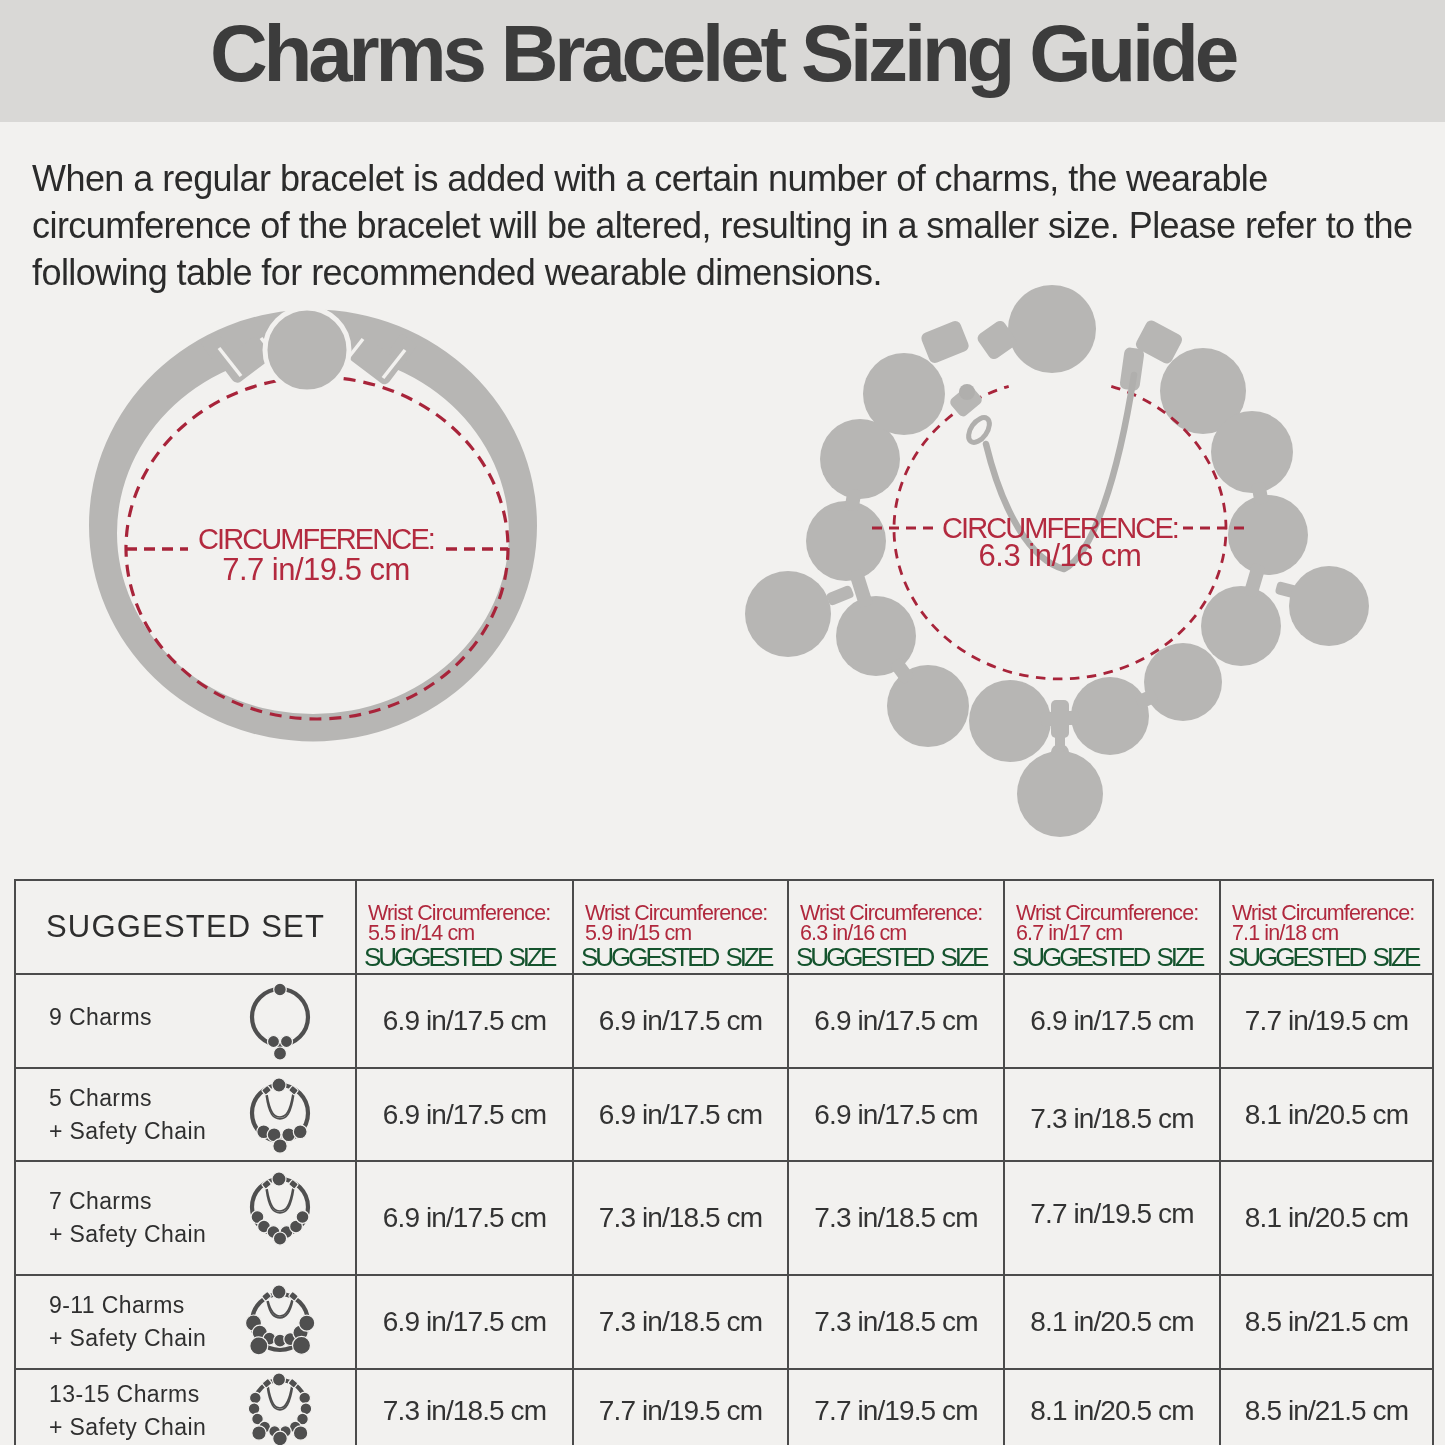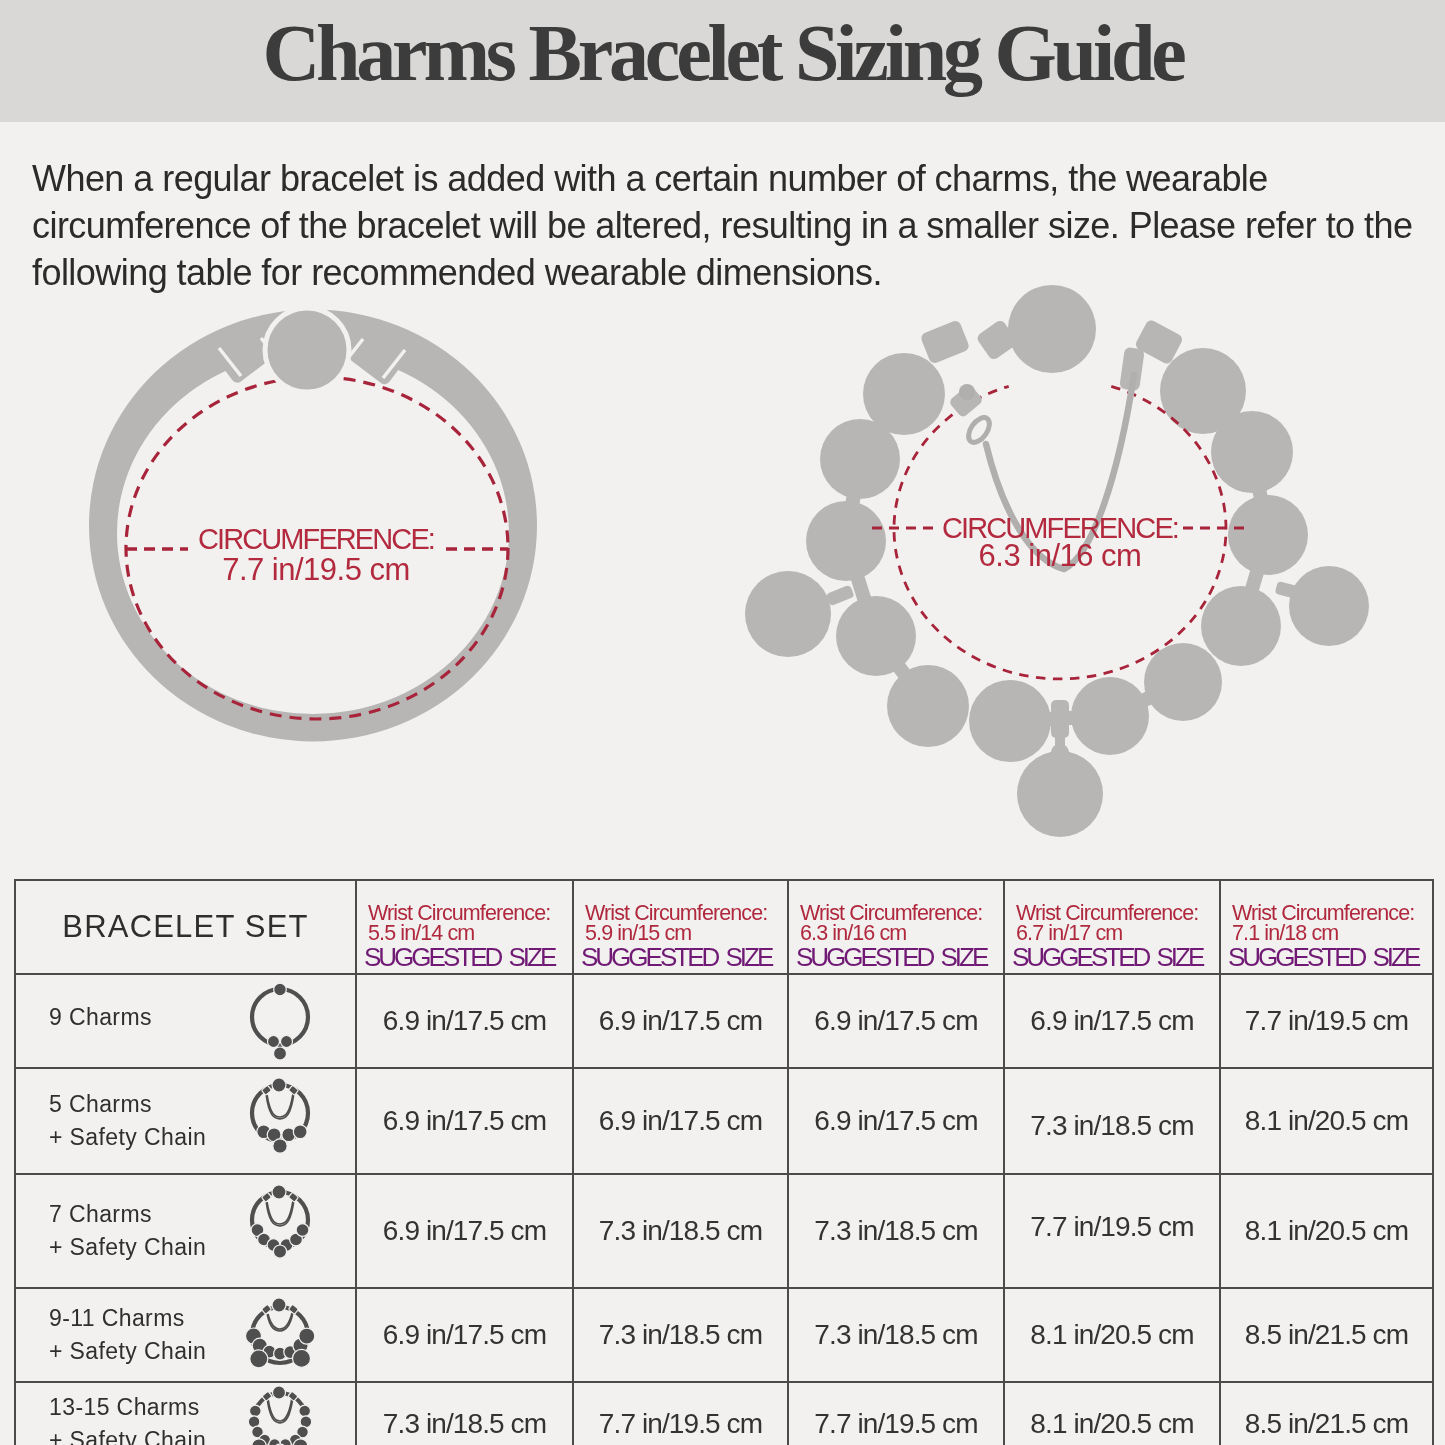--- a/index.html
+++ b/index.html
@@ -1,25 +1,25 @@
 <!DOCTYPE html>
 <html><head>
 <meta charset="utf-8">
 <style>
   html,body{margin:0;padding:0;}
   body{width:1445px;height:1445px;background:#f2f1ef;font-family:"Liberation Sans",sans-serif;position:relative;overflow:hidden;}
   #band{position:absolute;left:0;top:0;width:1445px;height:122px;background:#d9d8d6;}
-  #title{position:absolute;left:0;top:0;width:1445px;text-align:center;font-family:Liberation Serif, serif;font-size:80px;font-weight:bold;letter-spacing:-4.2px;color:#3c3c3c;top:8px;}
+  #title{position:absolute;left:0;top:0;width:1445px;text-align:center;font-family:Liberation Sans, sans-serif;font-size:80px;font-weight:bold;letter-spacing:-4.2px;color:#3c3c3c;top:8px;}
   #para{position:absolute;left:32px;top:155px;font-size:36px;letter-spacing:-0.55px;line-height:47px;color:#2b2b2b;}
   #tablewrap{position:absolute;left:14px;top:879px;}
   table{border-collapse:collapse;table-layout:fixed;}
   td{border:2px solid #4b4b4b;padding:0;box-sizing:border-box;vertical-align:middle;color:#2f2f2f;}
   td.hd{padding-left:11px;vertical-align:top;padding-top:22px;}
   .red{color:#b0283d;font-size:21.5px;line-height:20px;letter-spacing:-0.9px;}
-  .sug{font-size:26px;letter-spacing:-3px;word-spacing:4px;line-height:29px;color:#701a75;margin-top:0px;margin-left:-4px;}
+  .sug{font-size:26px;letter-spacing:-3px;word-spacing:4px;line-height:29px;color:#14532d;margin-top:0px;margin-left:-4px;}
   .bset{text-align:center;font-size:31px;letter-spacing:1.2px;color:#2e2e2e;}
   td.lbl{position:relative;}
   .lt{position:absolute;left:33px;top:50%;transform:translateY(-50%);font-size:23px;line-height:33px;letter-spacing:0.4px;color:#2f2f2f;}
   .icon{position:absolute;left:214px;top:0;}
   td.val{text-align:center;font-size:28px;letter-spacing:-0.9px;color:#333;}
 </style>
 </head>
 <body>
 <div id="band"></div>
 <div id="title">Charms Bracelet Sizing Guide</div>
@@ -107,21 +107,21 @@
 <colgroup>
         <col style="width:341px">
         <col style="width:217px">
         <col style="width:215px">
         <col style="width:216px">
         <col style="width:216px">
         <col style="width:213px">
       </colgroup>
 <tbody>
         <tr style="height:94px">
-  <td class="bset">BRACELET SET</td>
+  <td class="bset">SUGGESTED SET</td>
   <td class="hd">
             <div class="red">Wrist Circumference:<br>5.5 in/14 cm</div>
             <div class="sug">SUGGESTED SIZE</div>
           </td>
   <td class="hd">
             <div class="red">Wrist Circumference:<br>5.9 in/15 cm</div>
             <div class="sug">SUGGESTED SIZE</div>
           </td>
   <td class="hd">
             <div class="red">Wrist Circumference:<br>6.3 in/16 cm</div>
@@ -149,21 +149,21 @@
       <circle cx="50" cy="78.5" r="6.5"></circle>
     </g>
   </svg></div>
           </td>
   <td class="val">6.9 in/17.5 cm</td>
           <td class="val">6.9 in/17.5 cm</td>
           <td class="val">6.9 in/17.5 cm</td>
           <td class="val">6.9 in/17.5 cm</td>
           <td class="val">7.7 in/19.5 cm</td>
 </tr>
-<tr style="height:106px">
+<tr style="height:93px">
   <td class="lbl">
             <div class="lt">5 Charms<br>+ Safety Chain</div>
             <div class="icon"><svg width="100" height="93" viewBox="0 0 100 93">
     <circle cx="50" cy="44" r="28" fill="none" stroke="#4f4f4f" stroke-width="4.2"></circle>
     <g fill="none" stroke="#4f4f4f" stroke-width="1.7">
       <path d="M37 26 C 40 44, 44 48, 50 48 C 56 48, 60 43, 63 25"></path>
       <path d="M36.2 26 C 39 46, 43.5 49.8, 50 49.8 C 56.5 49.8, 61 45, 63.8 25"></path>
     </g>
     <line x1="50" y1="67" x2="50" y2="71.5" stroke="#4f4f4f" stroke-width="2.5"></line>
     <g fill="#4f4f4f" stroke="#f2f1ef" stroke-width="1.2">

